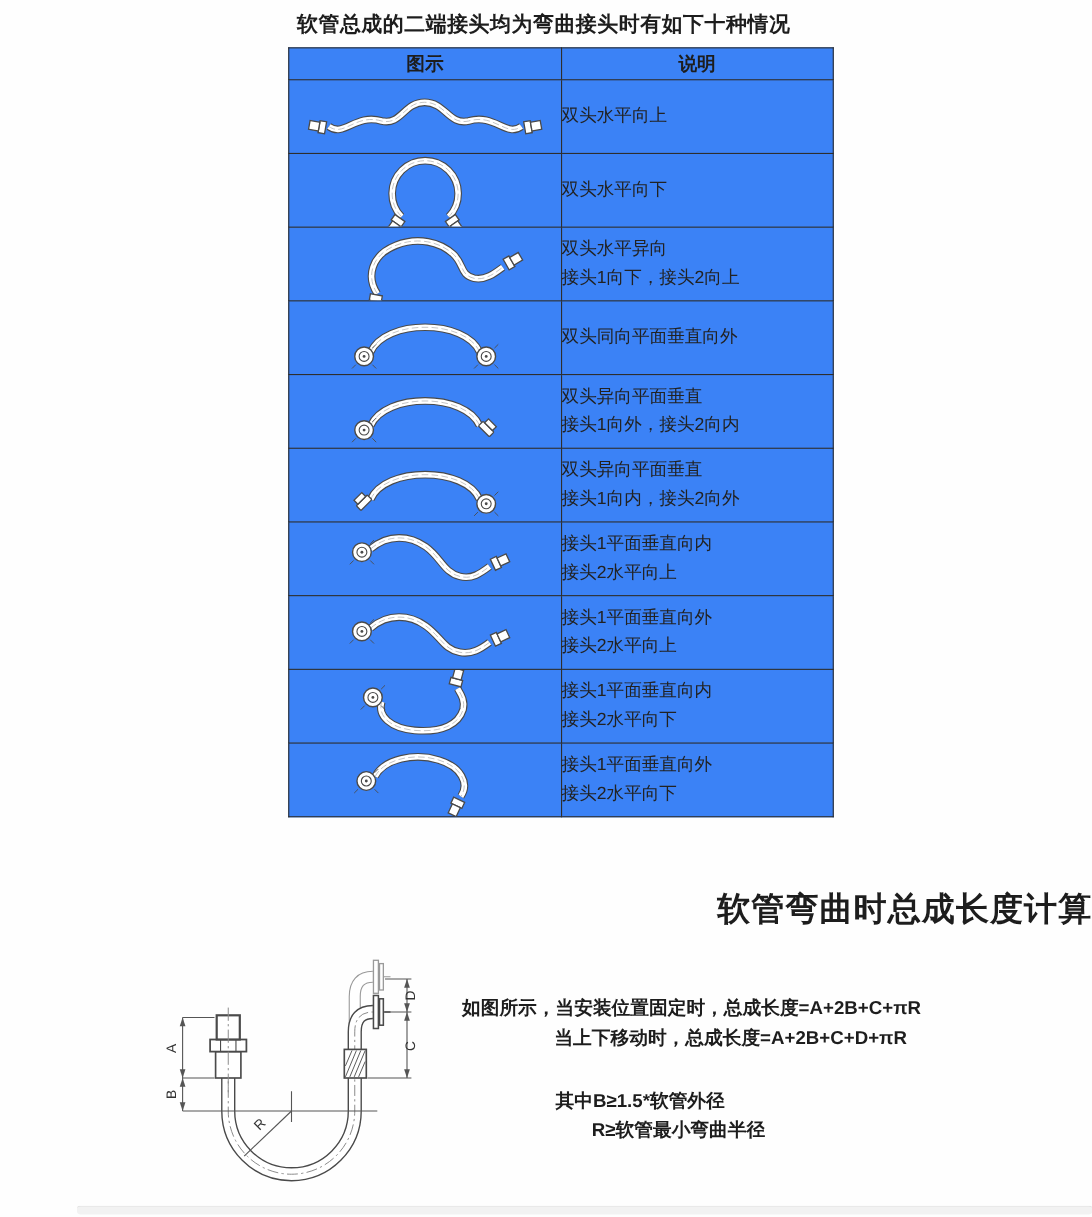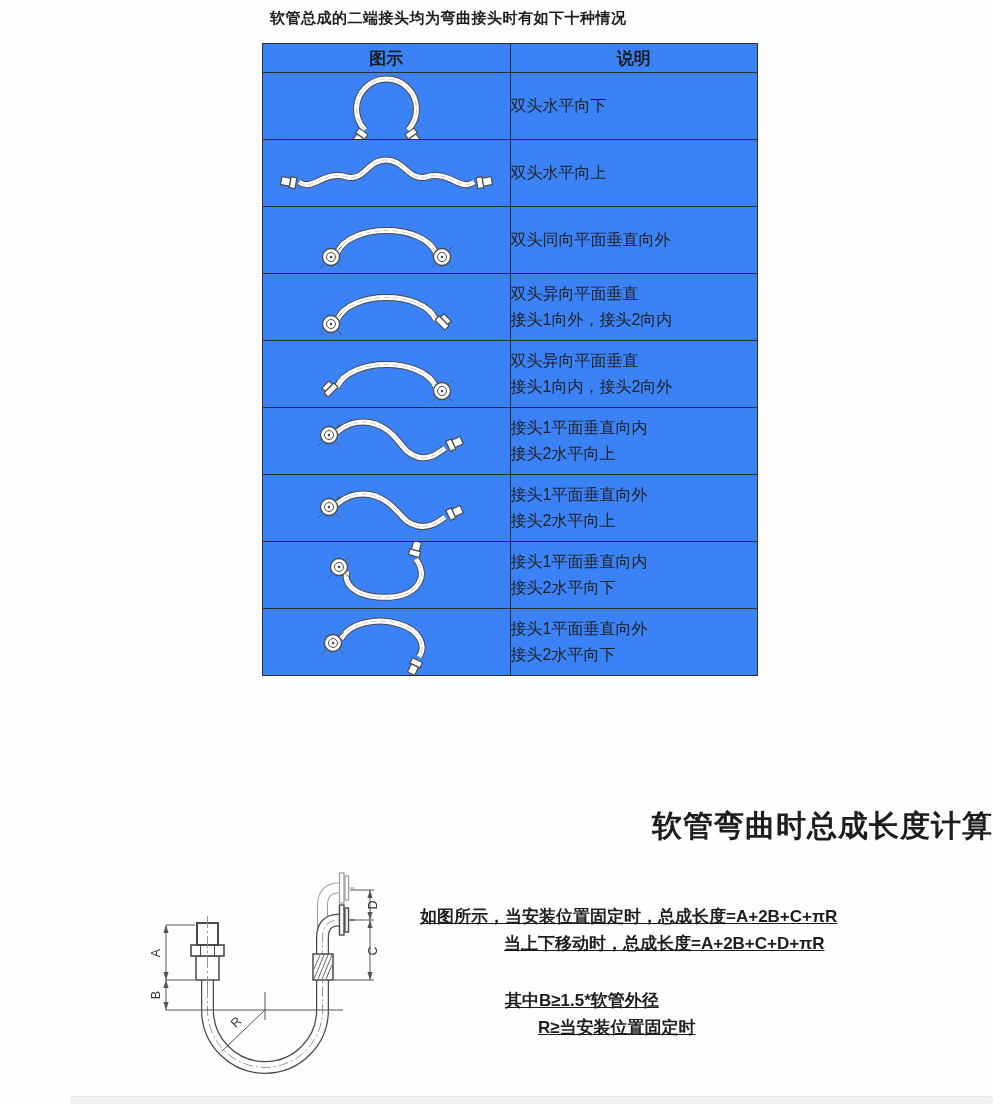--- a/index.html
+++ b/index.html
@@ -1,21 +1,21 @@
 <!DOCTYPE html>
 <html><head>
 <meta charset="utf-8">
 <style>
   html,body{margin:0;padding:0;}
   body{
     width:993px;height:1106px;position:relative;background:#fefefe;overflow:hidden;
     font-family:"Liberation Sans","DejaVu Sans",sans-serif;color:#1d1d1d;
   }
   .doc-title{
-    position:absolute;left:270px;top:9px;font-size:15px;font-weight:600;
+    position:absolute;left:270px;top:9px;font-size:19px;font-weight:600;
     letter-spacing:.5px;white-space:nowrap;
   }
   table.spec-table{
     position:absolute;left:262px;top:43px;width:496px;
     border-collapse:collapse;table-layout:fixed;background:#3b82f6;
   }
   table.spec-table th{
     border:1.6px solid #2e2e2e;height:28px;font-size:17px;font-weight:bold;
     text-align:center;padding:0;
   }
@@ -24,21 +24,21 @@
   td.ill-cell svg{display:block;margin:0 auto;}
   td.desc-cell{
     width:253px;padding-left:38px;font-size:16px;line-height:26px;
     vertical-align:middle;color:#222;
   }
   .section-title{
     position:absolute;left:0;top:806px;width:100%;text-align:right;
     font-size:30px;font-weight:bold;letter-spacing:1px;
   }
   .formula-block{position:absolute;left:420px;top:903px;font-size:17px;font-weight:600;}
-  .f-line{line-height:27px;white-space:nowrap;text-decoration:underline;}
+  .f-line{line-height:27px;white-space:nowrap;}
   .f-indent1{padding-left:84px;}
   .f-indent2{padding-left:85px;margin-top:30px;}
   .f-indent3{padding-left:118px;}
   svg.diagram{position:absolute;left:112px;top:858px;}
   .bottom-bar{
     position:absolute;left:70px;top:1096px;width:923px;height:7px;
     background:#f2f2f2;border-top:1px solid #e4e4e4;border-radius:3px;
   }
 </style>
 </head>
@@ -50,55 +50,76 @@
   <thead>
     <tr>
       <th>图示</th>
       <th>说明</th>
     </tr>
   </thead>
   <tbody id="table-body">
       <tr>
         <td class="ill-cell">
           <svg width="243" height="66" viewBox="0 0 243 66">
+            <path d="M34,42 C48,52 58,30 82,37 C100,41 102,20 121,20 C140,20 143,41 161,37 C185,30 195,52 209,42" fill="none" stroke="#4a4a4a" stroke-width="7"></path>
+            <path d="M34,42 C48,52 58,30 82,37 C100,41 102,20 121,20 C140,20 143,41 161,37 C185,30 195,52 209,42" fill="none" stroke="#fff" stroke-width="5"></path>
+            <path d="M34,42 C48,52 58,30 82,37 C100,41 102,20 121,20 C140,20 143,41 161,37 C185,30 195,52 209,42" fill="none" stroke="#bdbdbd" stroke-width="0.8" stroke-dasharray="6 3"></path>
+            <g transform="translate(30,43) rotate(190)">
+              <rect x="-1" y="-5.5" width="6" height="11" fill="#fff" stroke="#4a4a4a" stroke-width="1.2"></rect>
+              <rect x="5" y="-4" width="9" height="8" fill="#fff" stroke="#4a4a4a" stroke-width="1.2"></rect>
+            </g>
+            <g transform="translate(213,43) rotate(-10)">
+              <rect x="-1" y="-5.5" width="6" height="11" fill="#fff" stroke="#4a4a4a" stroke-width="1.2"></rect>
+              <rect x="5" y="-4" width="9" height="8" fill="#fff" stroke="#4a4a4a" stroke-width="1.2"></rect>
+            </g>
+          </svg>
+        </td>
+        <td class="desc-cell">
+          <div>双头水平向上</div>
+        </td>
+      </tr>
+      <tr>
+        <td class="ill-cell">
+          <svg width="243" height="66" viewBox="0 0 243 66">
             <path d="M100,57 A30,30 0 1 1 143,57" fill="none" stroke="#4a4a4a" stroke-width="7"></path>
             <path d="M100,57 A30,30 0 1 1 143,57" fill="none" stroke="#fff" stroke-width="5"></path>
             <path d="M100,57 A30,30 0 1 1 143,57" fill="none" stroke="#bdbdbd" stroke-width="0.8" stroke-dasharray="6 3"></path>
             <g transform="translate(98,59) rotate(125)">
               <rect x="-1" y="-5.5" width="6" height="11" fill="#fff" stroke="#4a4a4a" stroke-width="1.2"></rect>
               <rect x="5" y="-4" width="9" height="8" fill="#fff" stroke="#4a4a4a" stroke-width="1.2"></rect>
             </g>
             <g transform="translate(145,59) rotate(55)">
               <rect x="-1" y="-5.5" width="6" height="11" fill="#fff" stroke="#4a4a4a" stroke-width="1.2"></rect>
               <rect x="5" y="-4" width="9" height="8" fill="#fff" stroke="#4a4a4a" stroke-width="1.2"></rect>
             </g>
           </svg>
         </td>
         <td class="desc-cell">
           <div>双头水平向下</div>
         </td>
       </tr>
       <tr>
         <td class="ill-cell">
           <svg width="243" height="66" viewBox="0 0 243 66">
-            <path d="M34,42 C48,52 58,30 82,37 C100,41 102,20 121,20 C140,20 143,41 161,37 C185,30 195,52 209,42" fill="none" stroke="#4a4a4a" stroke-width="7"></path>
-            <path d="M34,42 C48,52 58,30 82,37 C100,41 102,20 121,20 C140,20 143,41 161,37 C185,30 195,52 209,42" fill="none" stroke="#fff" stroke-width="5"></path>
-            <path d="M34,42 C48,52 58,30 82,37 C100,41 102,20 121,20 C140,20 143,41 161,37 C185,30 195,52 209,42" fill="none" stroke="#bdbdbd" stroke-width="0.8" stroke-dasharray="6 3"></path>
-            <g transform="translate(30,43) rotate(190)">
-              <rect x="-1" y="-5.5" width="6" height="11" fill="#fff" stroke="#4a4a4a" stroke-width="1.2"></rect>
-              <rect x="5" y="-4" width="9" height="8" fill="#fff" stroke="#4a4a4a" stroke-width="1.2"></rect>
-            </g>
-            <g transform="translate(213,43) rotate(-10)">
-              <rect x="-1" y="-5.5" width="6" height="11" fill="#fff" stroke="#4a4a4a" stroke-width="1.2"></rect>
-              <rect x="5" y="-4" width="9" height="8" fill="#fff" stroke="#4a4a4a" stroke-width="1.2"></rect>
-            </g>
-          </svg>
-        </td>
-        <td class="desc-cell">
-          <div>双头水平向上</div>
+            <path d="M78,60 C68,45 72,25 95,16 C115,8 135,13 147,24 C157,33 153,43 166,46 C176,48 184,42 192,36" fill="none" stroke="#4a4a4a" stroke-width="7"></path>
+            <path d="M78,60 C68,45 72,25 95,16 C115,8 135,13 147,24 C157,33 153,43 166,46 C176,48 184,42 192,36" fill="none" stroke="#fff" stroke-width="5"></path>
+            <path d="M78,60 C68,45 72,25 95,16 C115,8 135,13 147,24 C157,33 153,43 166,46 C176,48 184,42 192,36" fill="none" stroke="#bdbdbd" stroke-width="0.8" stroke-dasharray="6 3"></path>
+            <g transform="translate(77,62) rotate(100)">
+              <rect x="-1" y="-5.5" width="6" height="11" fill="#fff" stroke="#4a4a4a" stroke-width="1.2"></rect>
+              <rect x="5" y="-4" width="9" height="8" fill="#fff" stroke="#4a4a4a" stroke-width="1.2"></rect>
+            </g>
+            <g transform="translate(196,33) rotate(-30)">
+              <rect x="-1" y="-5.5" width="6" height="11" fill="#fff" stroke="#4a4a4a" stroke-width="1.2"></rect>
+              <rect x="5" y="-4" width="9" height="8" fill="#fff" stroke="#4a4a4a" stroke-width="1.2"></rect>
+            </g>
+          </svg>
+        </td>
+        <td class="desc-cell">
+          <div>双头水平异向</div>
+          <div>接头1向下，接头2向上</div>
         </td>
       </tr>
       <tr>
         <td class="ill-cell">
           <svg width="243" height="66" viewBox="0 0 243 66">
             <path d="M72,46 C85,16 158,16 171,46" fill="none" stroke="#4a4a4a" stroke-width="7"></path>
             <path d="M72,46 C85,16 158,16 171,46" fill="none" stroke="#fff" stroke-width="5"></path>
             <path d="M72,46 C85,16 158,16 171,46" fill="none" stroke="#bdbdbd" stroke-width="0.8" stroke-dasharray="6 3"></path>
             <g transform="translate(66,50)">
               <circle r="8.5" fill="#fff" stroke="#4a4a4a" stroke-width="1.3"></circle>
@@ -274,21 +295,21 @@
       </tr>
     </tbody>
 </table>
 
 <div class="section-title">软管弯曲时总成长度计算</div>
 
 <div class="formula-block">
   <div class="f-line">如图所示，当安装位置固定时，总成长度=A+2B+C+πR</div>
   <div class="f-line f-indent1">当上下移动时，总成长度=A+2B+C+D+πR</div>
   <div class="f-line f-indent2">其中B≥1.5*软管外径</div>
-  <div class="f-line f-indent3">R≥当安装位置固定时</div>
+  <div class="f-line f-indent3">R≥软管最小弯曲半径</div>
 </div>
 
 <svg class="diagram" width="300" height="248" viewBox="0 0 300 248">
 
   <g>
     <path d="M210.5,96 L210.5,48 Q210.5,30 227,30" fill="none" stroke="#9a9a9a" stroke-width="11"></path>
     <path d="M210.5,96 L210.5,48 Q210.5,30 227,30" fill="none" stroke="#ffffff" stroke-width="9"></path>
     <rect x="227.5" y="15" width="4.5" height="30" fill="#fff" stroke="#9a9a9a" stroke-width="1.2"></rect>
     <rect x="233" y="18" width="3.5" height="24" fill="#fff" stroke="#9a9a9a" stroke-width="1.2"></rect>
     <line x1="236.5" y1="30" x2="243" y2="30" stroke="#9a9a9a" stroke-width="1"></line>

